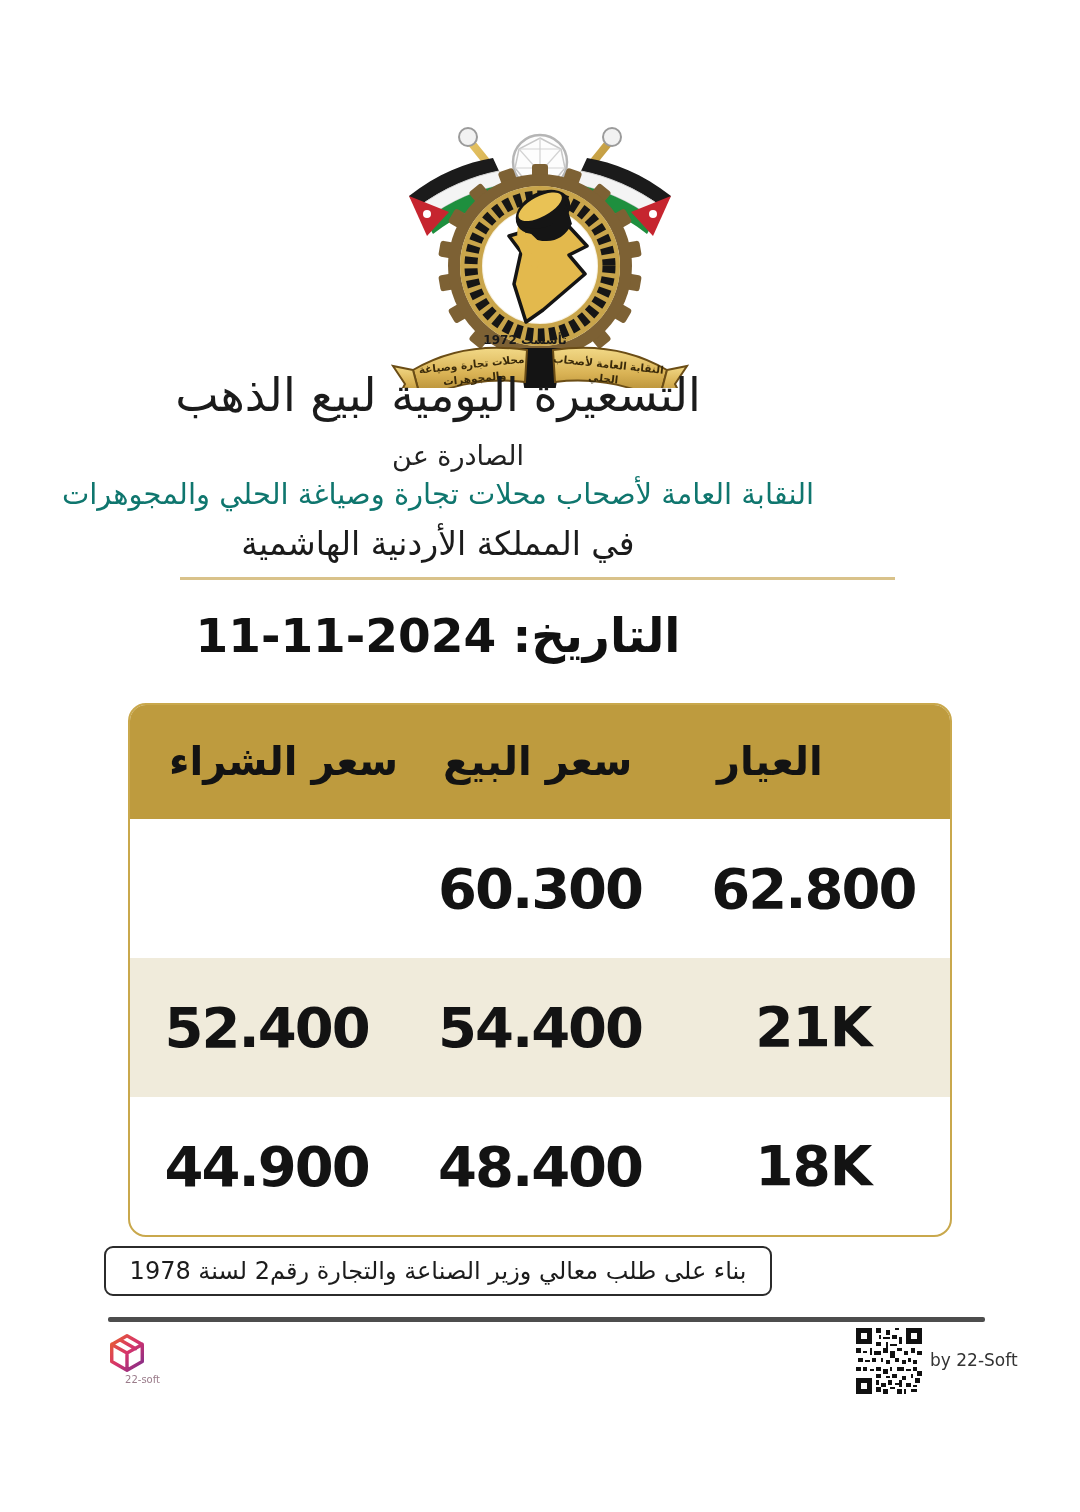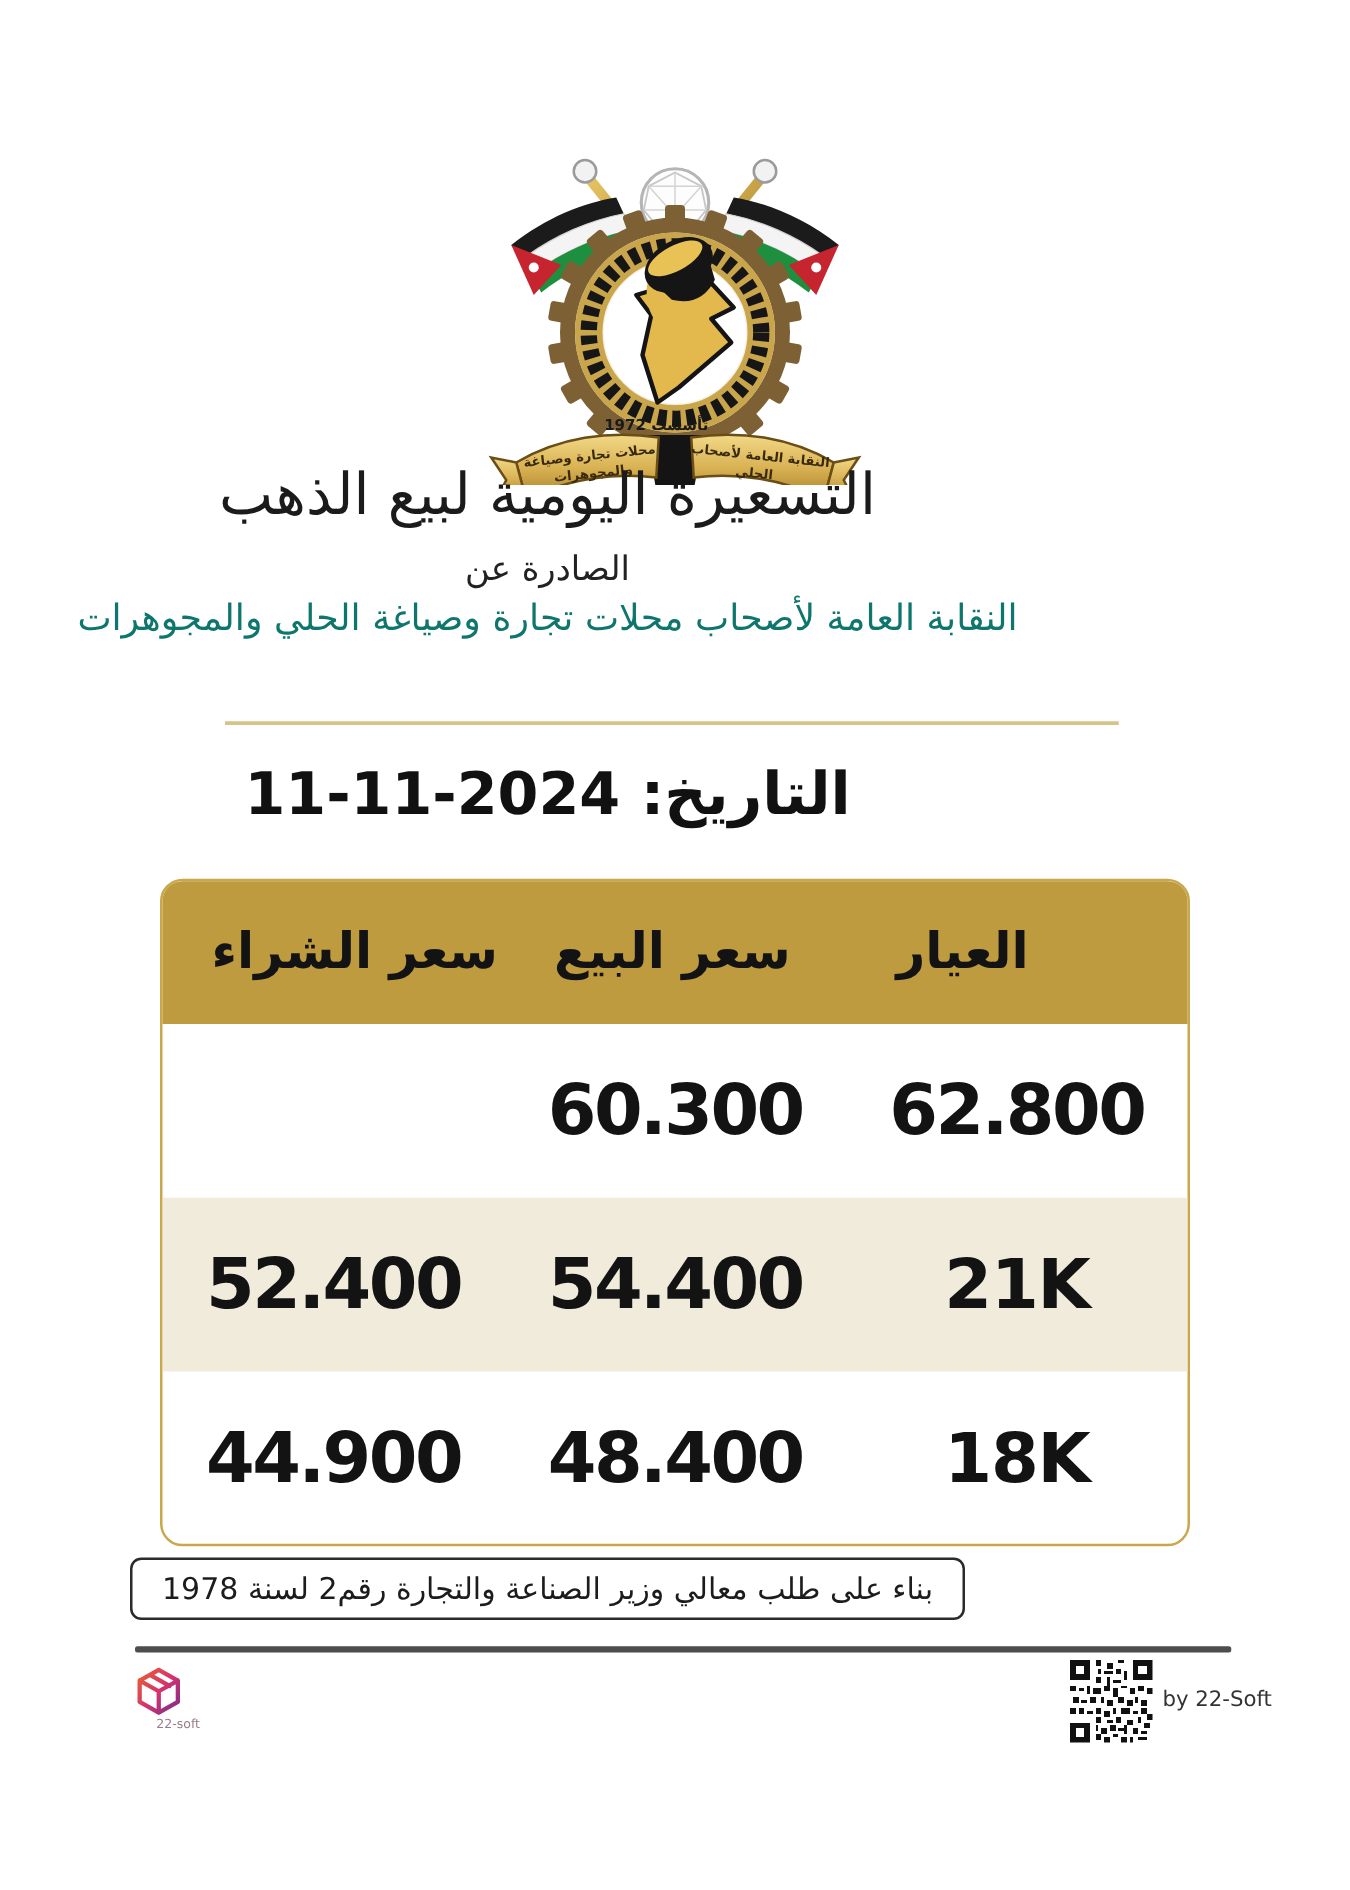--- a/index.html
+++ b/index.html
@@ -10,21 +10,21 @@
     background:#ffffff;
     font-family:"DejaVu Sans", sans-serif;
     overflow:hidden;
     color:#151515;
   }
   .abs{position:absolute;}
   .center-text{left:0;width:876px;text-align:center;}
 
   
   .doc-title{top:368px;font-size:46px;font-weight:500;color:#1b1b1b;}
-  .issued-by{top:440px;font-size:27px;color:#222;}
+  .issued-by{top:440px;font-size:27px;color:#222;padding-left:20px;}
   .org-name{top:477px;font-size:29px;color:#0f766e;}
   .country{top:524px;font-size:33px;color:#1b1b1b;}
   .gold-rule{top:577px;left:180px;width:715px;height:3px;background:#d9c28a;}
 
   .date-line{top:608px;font-size:47px;font-weight:bold;color:#111;}
   .date-line bdi{font-weight:bold;}
 
   
   .price-table{
     top:703px;left:128px;width:824px;height:534px;
@@ -179,20 +179,21 @@
       </g>
     </svg>
   </div>
 
   <div class="abs center-text doc-title" dir="rtl">التسعيرة اليومية لبيع الذهب</div>
 
   <div class="abs center-text issued-by" dir="rtl">الصادرة عن</div>
 
   <div class="abs center-text org-name" dir="rtl">النقابة العامة لأصحاب محلات تجارة وصياغة الحلي والمجوهرات</div>
 
+  <div class="abs center-text country" dir="rtl">في المملكة الأردنية الهاشمية</div>
 
   <div class="abs gold-rule"></div>
 
   <div class="abs center-text date-line" dir="rtl">
     <span>التاريخ:</span>
     <bdi dir="ltr">11-11-2024</bdi>
   </div>
 
   <div class="abs price-table" dir="rtl">
     <div class="t-head">

